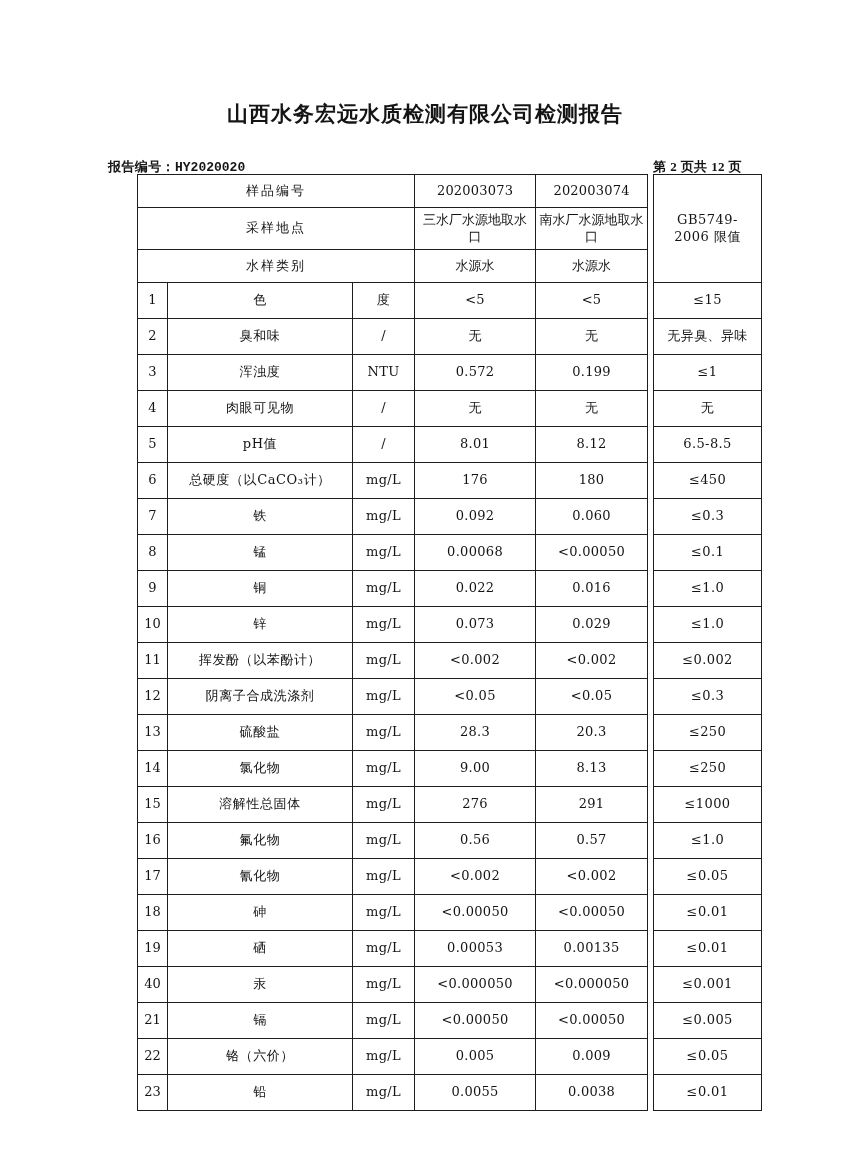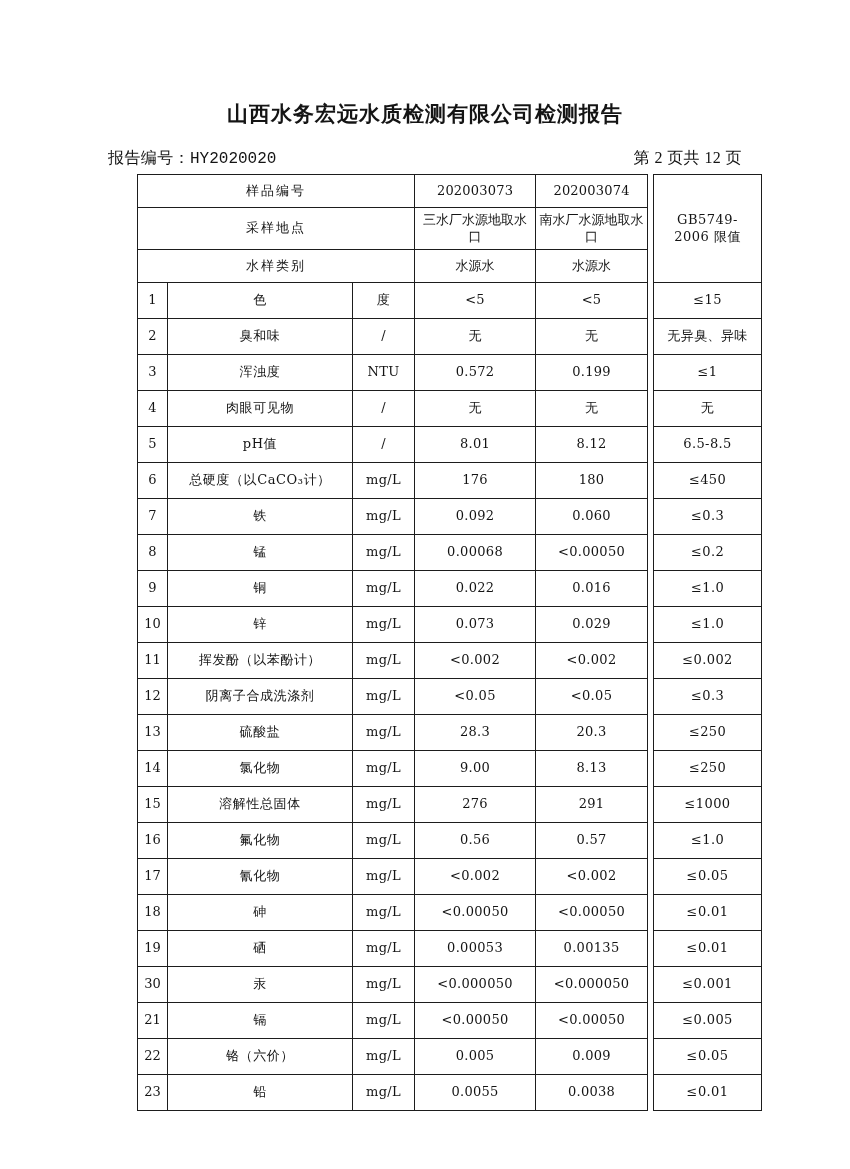--- a/index.html
+++ b/index.html
@@ -29,26 +29,26 @@
     left: 0;
     width: 850px;
     text-align: center;
     font-size: 21px;
     font-weight: bold;
     letter-spacing: 1px;
     font-family: "DejaVu Serif", "Liberation Serif", serif;
   }
   .meta-row {
     position: absolute;
-    top: 148px;
+    top: 158px;
     left: 108px;
     width: 634px;
     height: 20px;
-    font-size: 16px;
-    font-weight: normal;
+    font-size: 13px;
+    font-weight: bold;
   }
   .meta-left {
     position: absolute;
     left: 0;
     top: 0;
     letter-spacing: 0.4px;
   }
   .meta-right {
     position: absolute;
     right: 0;
@@ -254,21 +254,21 @@
           <td class="gapcol"></td>
           <td class="limit-val">≤0.3</td>
         </tr>
           <tr class="row-h3 data-row">
           <td class="idx-cell">8</td>
           <td class="item-cell">锰</td>
           <td class="unit-cell">mg/L</td>
           <td class="num-cell">0.00068</td>
           <td class="num-cell">&lt;0.00050</td>
           <td class="gapcol"></td>
-          <td class="limit-val">≤0.2</td>
+          <td class="limit-val">≤0.1</td>
         </tr>
           <tr class="row-h3 data-row">
           <td class="idx-cell">9</td>
           <td class="item-cell">铜</td>
           <td class="unit-cell">mg/L</td>
           <td class="num-cell">0.022</td>
           <td class="num-cell">0.016</td>
           <td class="gapcol"></td>
           <td class="limit-val">≤1.0</td>
         </tr>
@@ -356,21 +356,21 @@
           <tr class="row-h3 data-row">
           <td class="idx-cell">19</td>
           <td class="item-cell">硒</td>
           <td class="unit-cell">mg/L</td>
           <td class="num-cell">0.00053</td>
           <td class="num-cell">0.00135</td>
           <td class="gapcol"></td>
           <td class="limit-val">≤0.01</td>
         </tr>
           <tr class="row-h3 data-row">
-          <td class="idx-cell">30</td>
+          <td class="idx-cell">40</td>
           <td class="item-cell">汞</td>
           <td class="unit-cell">mg/L</td>
           <td class="num-cell">&lt;0.000050</td>
           <td class="num-cell">&lt;0.000050</td>
           <td class="gapcol"></td>
           <td class="limit-val">≤0.001</td>
         </tr>
           <tr class="row-h3 data-row">
           <td class="idx-cell">21</td>
           <td class="item-cell">镉</td>

